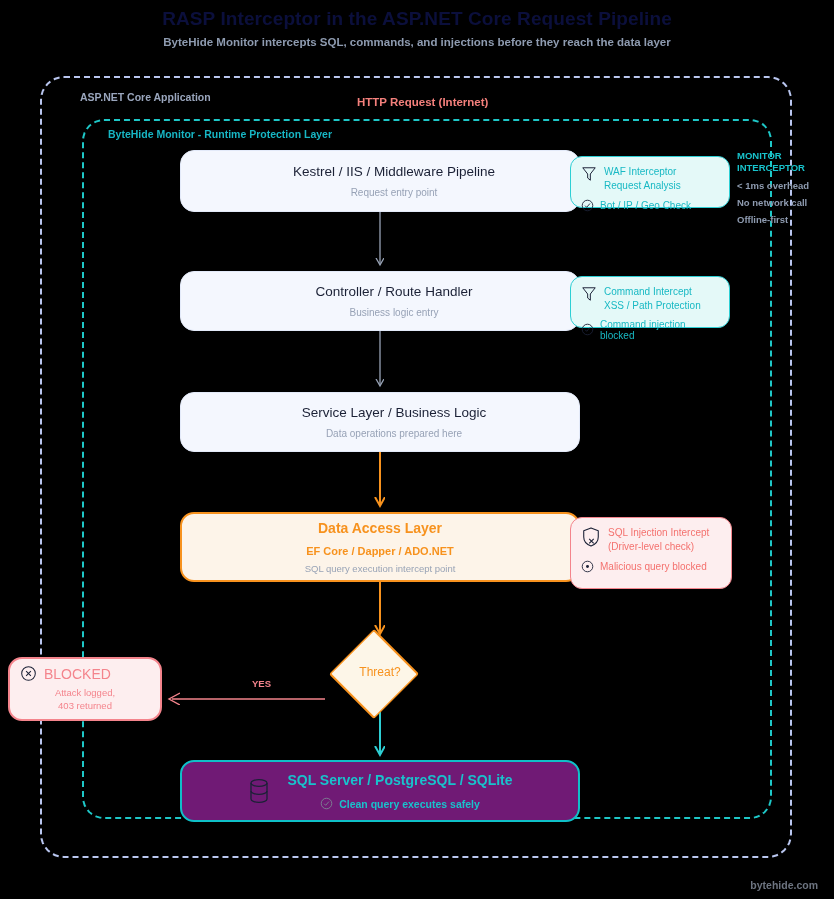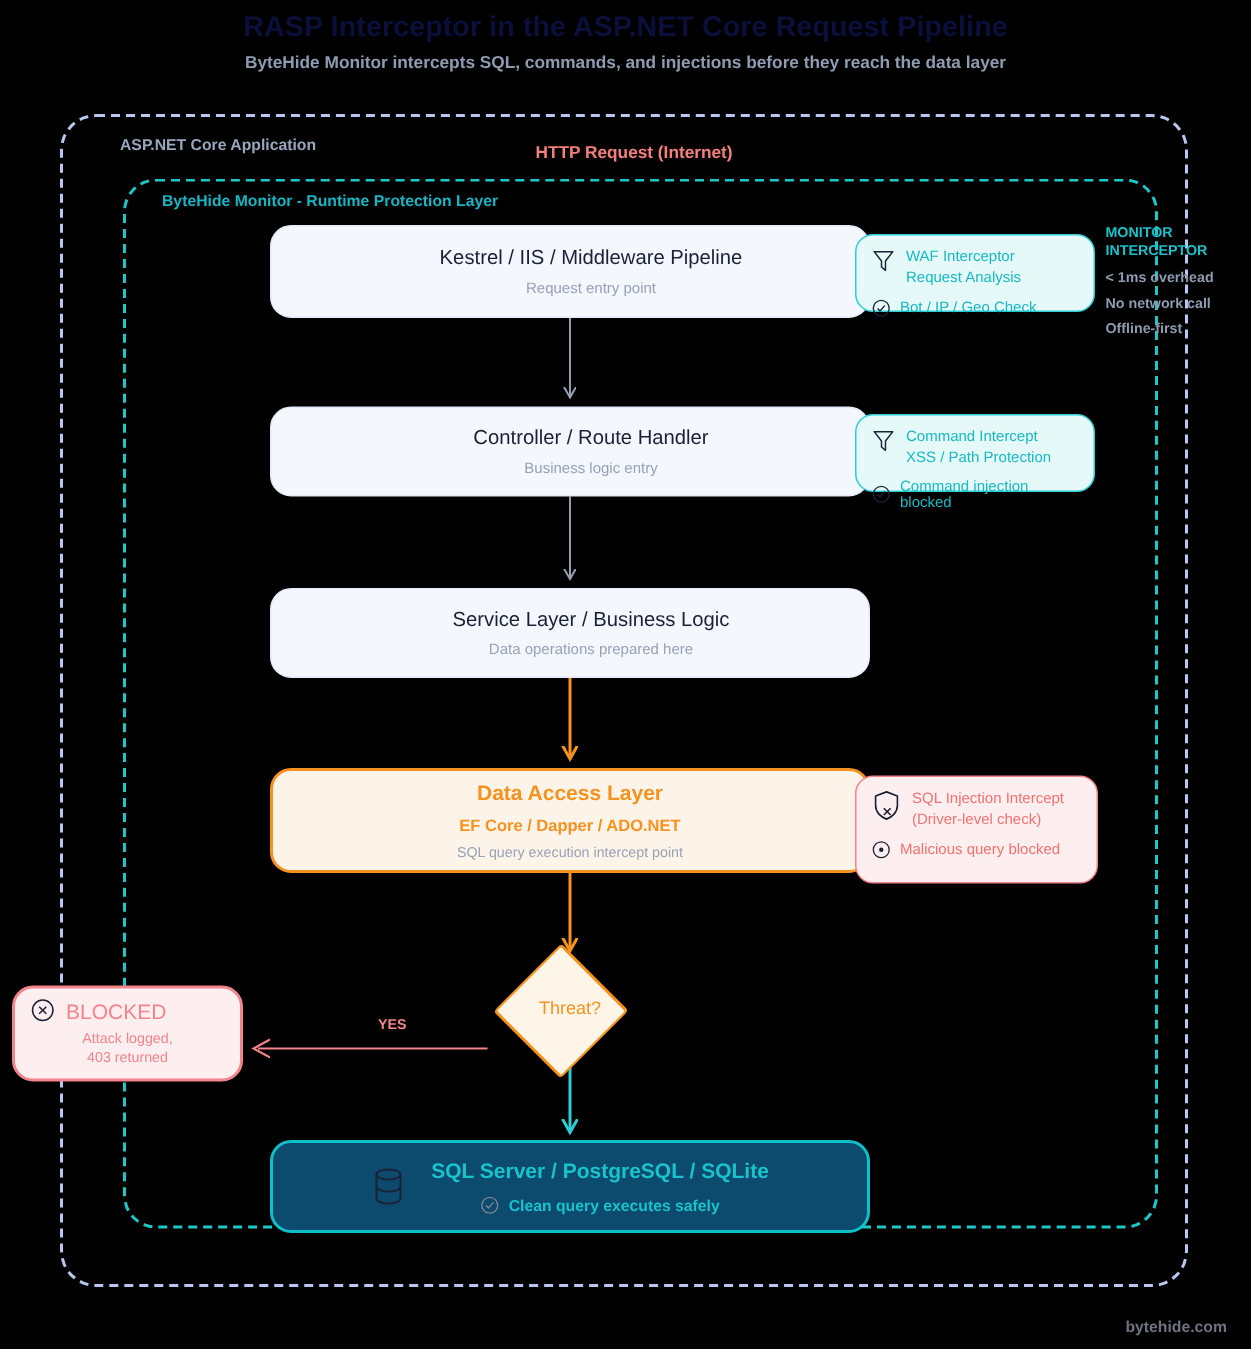--- a/index.html
+++ b/index.html
@@ -34,21 +34,21 @@
   .node .n-sub2{font-size:9.5px;font-weight:500;margin-top:6px;color:#98a3b6;}
 
   .node.blue{background:#f4f7fe;border:1px solid #e3eaf9;padding-left:28px;}
   .node.blue .n-title{color:#1b2136;}
   .node.blue .n-sub{color:#97a2b6;font-weight:500;}
 
   .node.orange{background:#fdf4e9;border:2px solid #f7921e;}
   .node.orange .n-title{color:#f7921e;font-weight:700;font-size:14px;}
   .node.orange .n-sub{color:#f7921e;font-weight:700;font-size:11px;}
 
-  .node.teal{background:#0c4a6e;border:2px solid #0fc0c8;}
+  .node.teal{background:#701a75;border:2px solid #0fc0c8;}
   .node.teal .n-title{color:#18c3cc;font-weight:600;font-size:14px;}
 
   .node.red{background:#fdeeef;border:2px solid #f4848c;align-items:flex-start;}
 
   #n1{left:180px;top:150px;width:400px;height:62px;}
   #n2{left:180px;top:271px;width:400px;height:60px;}
   #n3{left:180px;top:392px;width:400px;height:60px;}
   #n4{left:180px;top:512px;width:400px;height:70px;}
   #n6{left:180px;top:760px;width:400px;height:62px;}
 

